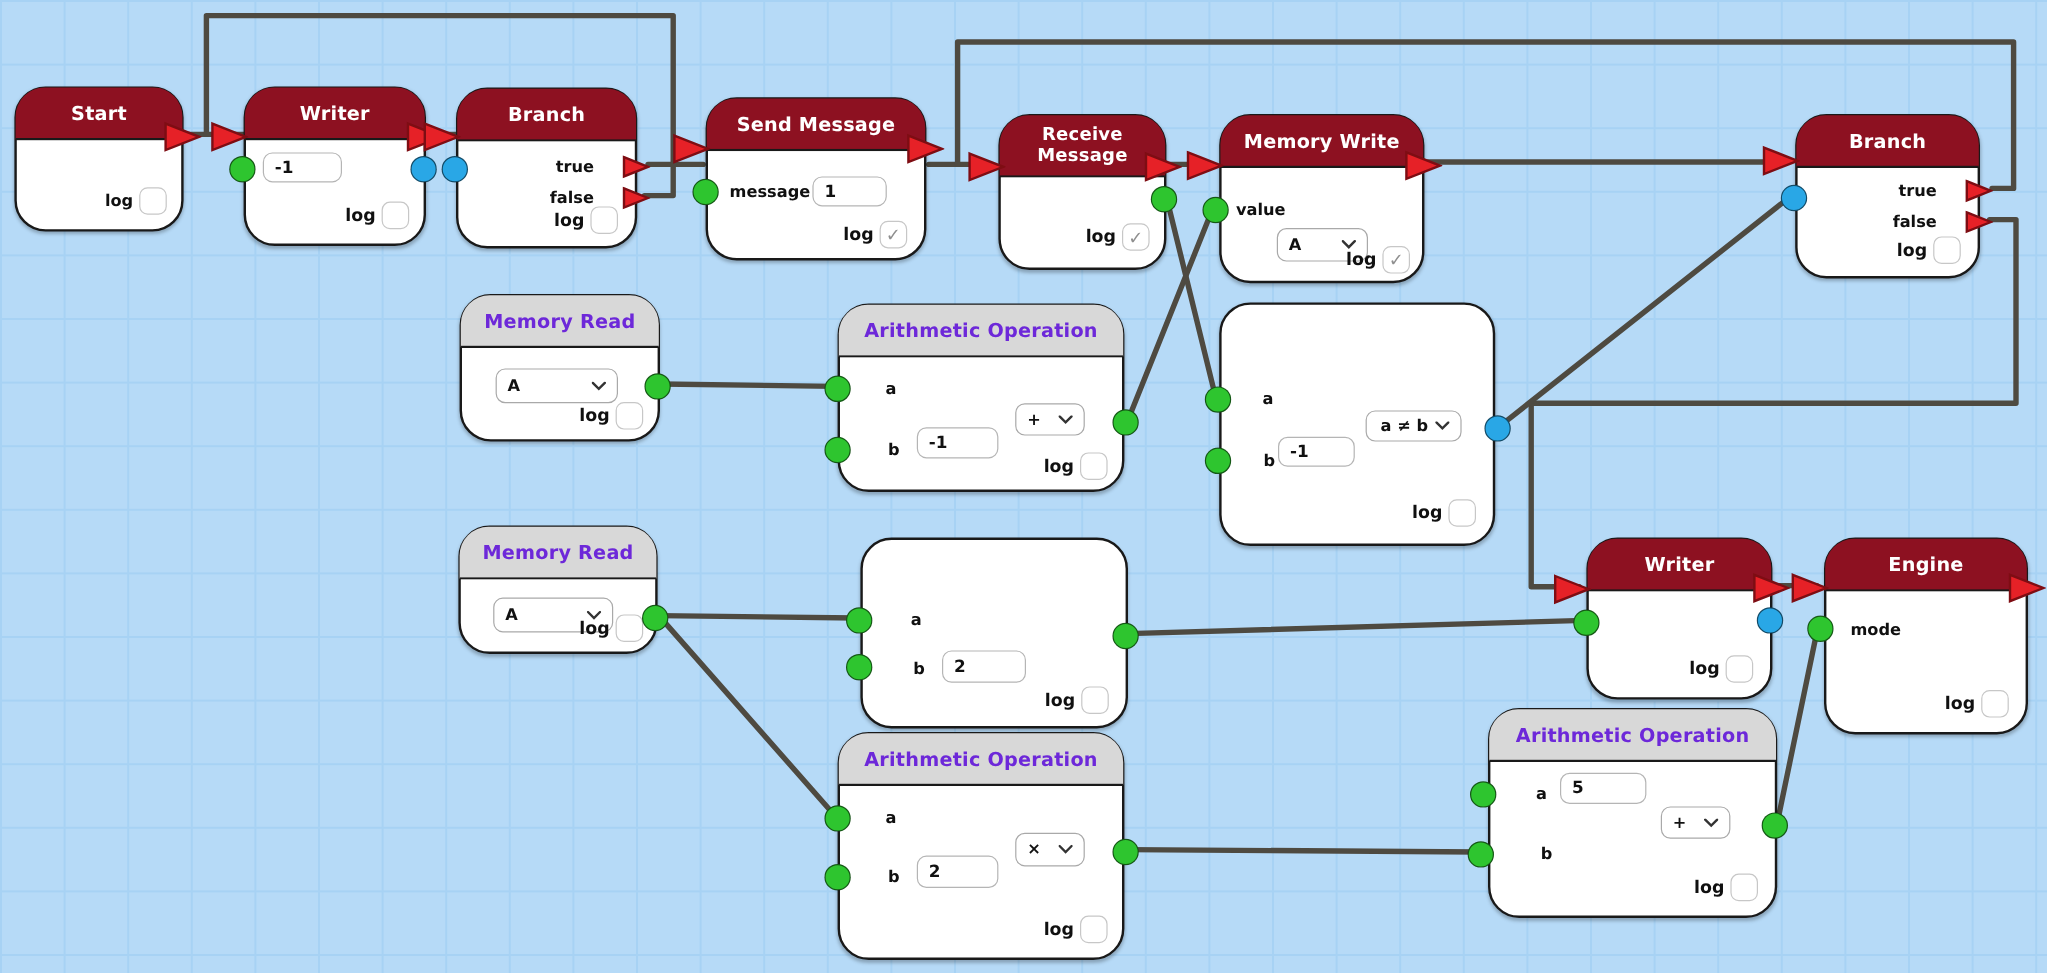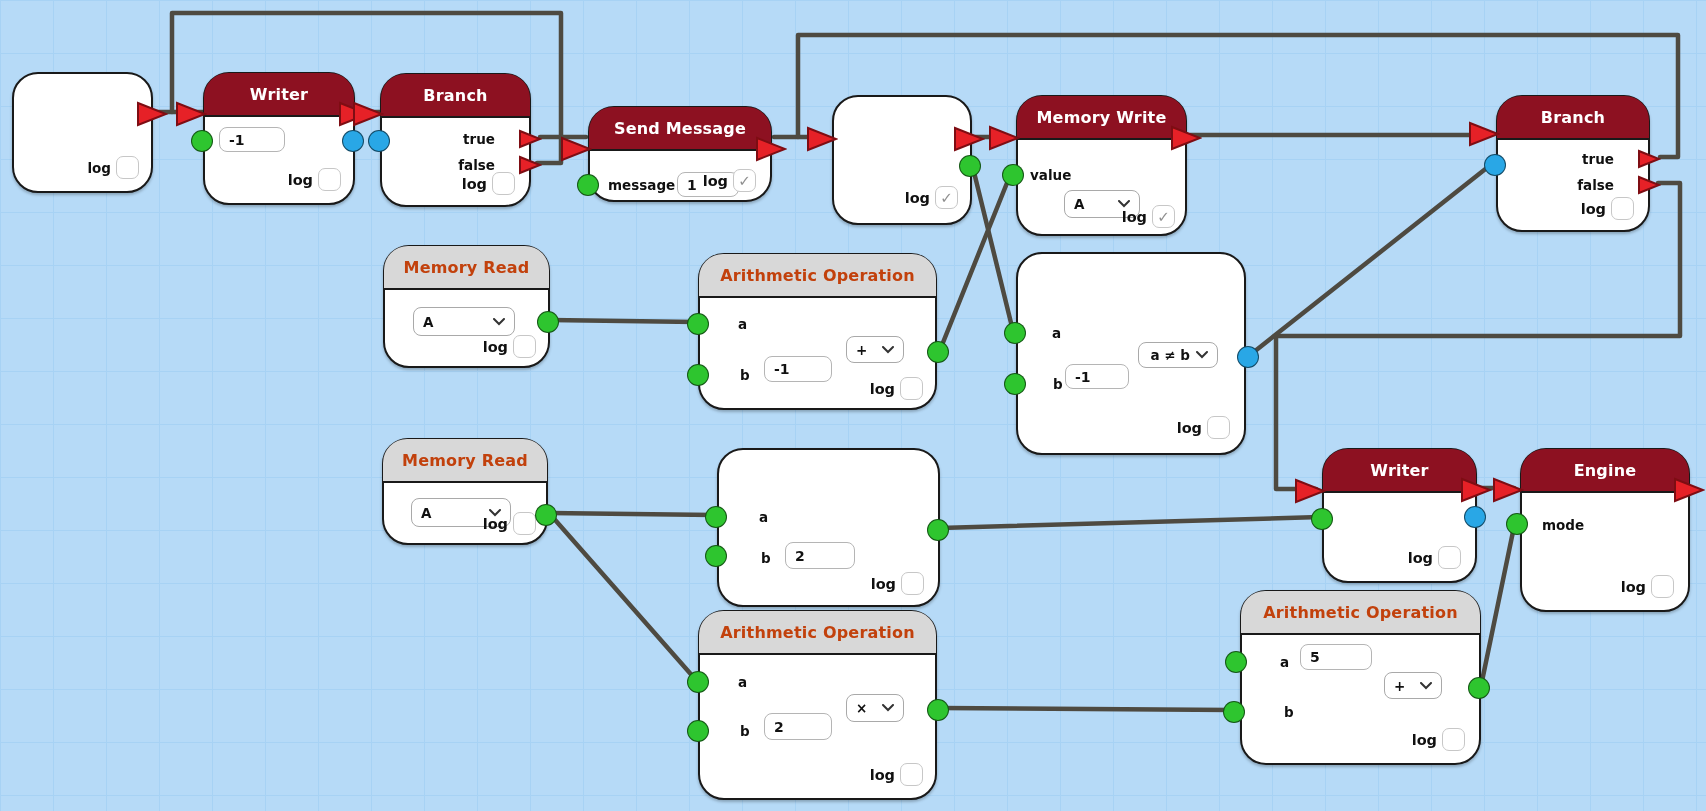--- a/index.html
+++ b/index.html
@@ -19,21 +19,21 @@
     border:2.5px solid #191919; border-radius:26px;
     box-shadow:0 2px 3px rgba(0,0,0,.25);
   }
   .node-header {
     height:44px; margin:-1px; border-radius:24px 24px 0 0;
     border-bottom:2.5px solid #191919;
     display:flex; align-items:center; justify-content:center; text-align:center;
     font-weight:bold; font-size:16px; letter-spacing:.2px;
   }
   .flow > .node-header { background:#8d1121; color:#fff; }
-  .pure > .node-header { background:#d8d8d8; color:#c2410c; }
+  .pure > .node-header { background:#d8d8d8; color:#6d28d9; }
   .hdr-2 { height:52px; font-size:15px; line-height:1.15; padding:0 16px; }
   .port { position:absolute; z-index:3; width:22px; height:22px; border-radius:50%;
           border:1.5px solid rgba(0,0,0,.55); }
   .port.green { background:#2ec52f; }
   .port.blue  { background:#29a7e6; }
   .exec { position:absolute; z-index:3; width:32px; height:26px; }
   .exec.small { width:24px; height:20px; }
   .port-label { position:absolute; height:18px; line-height:18px;
                 font-size:13.5px; font-weight:bold; color:#101010; white-space:nowrap; }
   .field { position:absolute; background:#fff; border:1.5px solid #b5b5b5; border-radius:8px;
@@ -69,20 +69,21 @@
     <polyline class="wire" points="972,164 1013,331"></polyline>
     <polyline class="wire" points="1250,355 1493,163"></polyline>
     <polyline class="wire" points="549,513 714,515"></polyline>
     <polyline class="wire" points="549,513 696,680"></polyline>
     <polyline class="wire" points="940,528 1320,517"></polyline>
     <polyline class="wire" points="940,708 1232,710"></polyline>
     <polyline class="wire" points="1481,686 1515,522"></polyline>
   </svg>
 
   <div class="node flow" style="left:12px; top:72px; width:141px; height:121px;">
+    <div class="node-header">Start</div>
     <svg class="exec" style="right:-17px; top:27px;" viewBox="0 0 32 26">
         <path d="M2 2 L30 13 L2 24 Z" fill="#e62127" stroke="#7e0d13" stroke-width="2"></path>
       </svg>
     <div class="logrow" style="right:12px; bottom:12px;">
       <span class="port-label" style="position:static;">log</span>
       <div class="checkbox"></div>
     </div>
   </div>
 
   <div class="node flow" style="left:203px; top:72px; width:152px; height:133px;">
@@ -115,40 +116,41 @@
     <span class="port-label" style="right:34px; top:81px;">false</span>
     <svg class="exec small" style="right:-13px; top:80px;" viewBox="0 0 24 20">
         <path d="M2 2 L22 10 L2 18 Z" fill="#e62127" stroke="#7e0d13" stroke-width="2"></path>
       </svg>
     <div class="logrow" style="right:14px; bottom:10px;">
       <span>log</span>
       <div class="checkbox"></div>
     </div>
   </div>
 
-  <div class="node flow" style="left:588px; top:106px; width:184px; height:96px;">
+  <div class="node flow" style="left:588px; top:81px; width:184px; height:136px;">
     <div class="node-header">Send Message</div>
     <svg class="exec" style="left:-30px; top:28px;" viewBox="0 0 32 26">
         <path d="M2 2 L30 13 L2 24 Z" fill="#e62127" stroke="#7e0d13" stroke-width="2"></path>
       </svg>
     <svg class="exec" style="right:-17px; top:28px;" viewBox="0 0 32 26">
         <path d="M2 2 L30 13 L2 24 Z" fill="#e62127" stroke="#7e0d13" stroke-width="2"></path>
       </svg>
     <div class="port green" style="left:-13px; top:66px;"></div>
     <span class="port-label" style="left:18px; top:68px;">message</span>
     <input class="field" style="left: 87px; top: 64px; width: 62px; height: 25px;" value="1">
     <div class="logrow" style="right:14px; bottom:8px;">
       <span>log</span>
       <div class="checkbox">
           <span>✓</span>
         </div>
     </div>
   </div>
 
   <div class="node flow" style="left:832px; top:95px; width:140px; height:130px;">
+    <div class="node-header hdr-2">Receive Message</div>
     <svg class="exec" style="left:-28px; top:29px;" viewBox="0 0 32 26">
         <path d="M2 2 L30 13 L2 24 Z" fill="#e62127" stroke="#7e0d13" stroke-width="2"></path>
       </svg>
     <svg class="exec" style="right:-15px; top:29px;" viewBox="0 0 32 26">
         <path d="M2 2 L30 13 L2 24 Z" fill="#e62127" stroke="#7e0d13" stroke-width="2"></path>
       </svg>
     <div class="port green" style="right:-11px; top:58px;"></div>
     <div class="logrow" style="right:12px; bottom:14px;">
       <span>log</span>
       <div class="checkbox">

